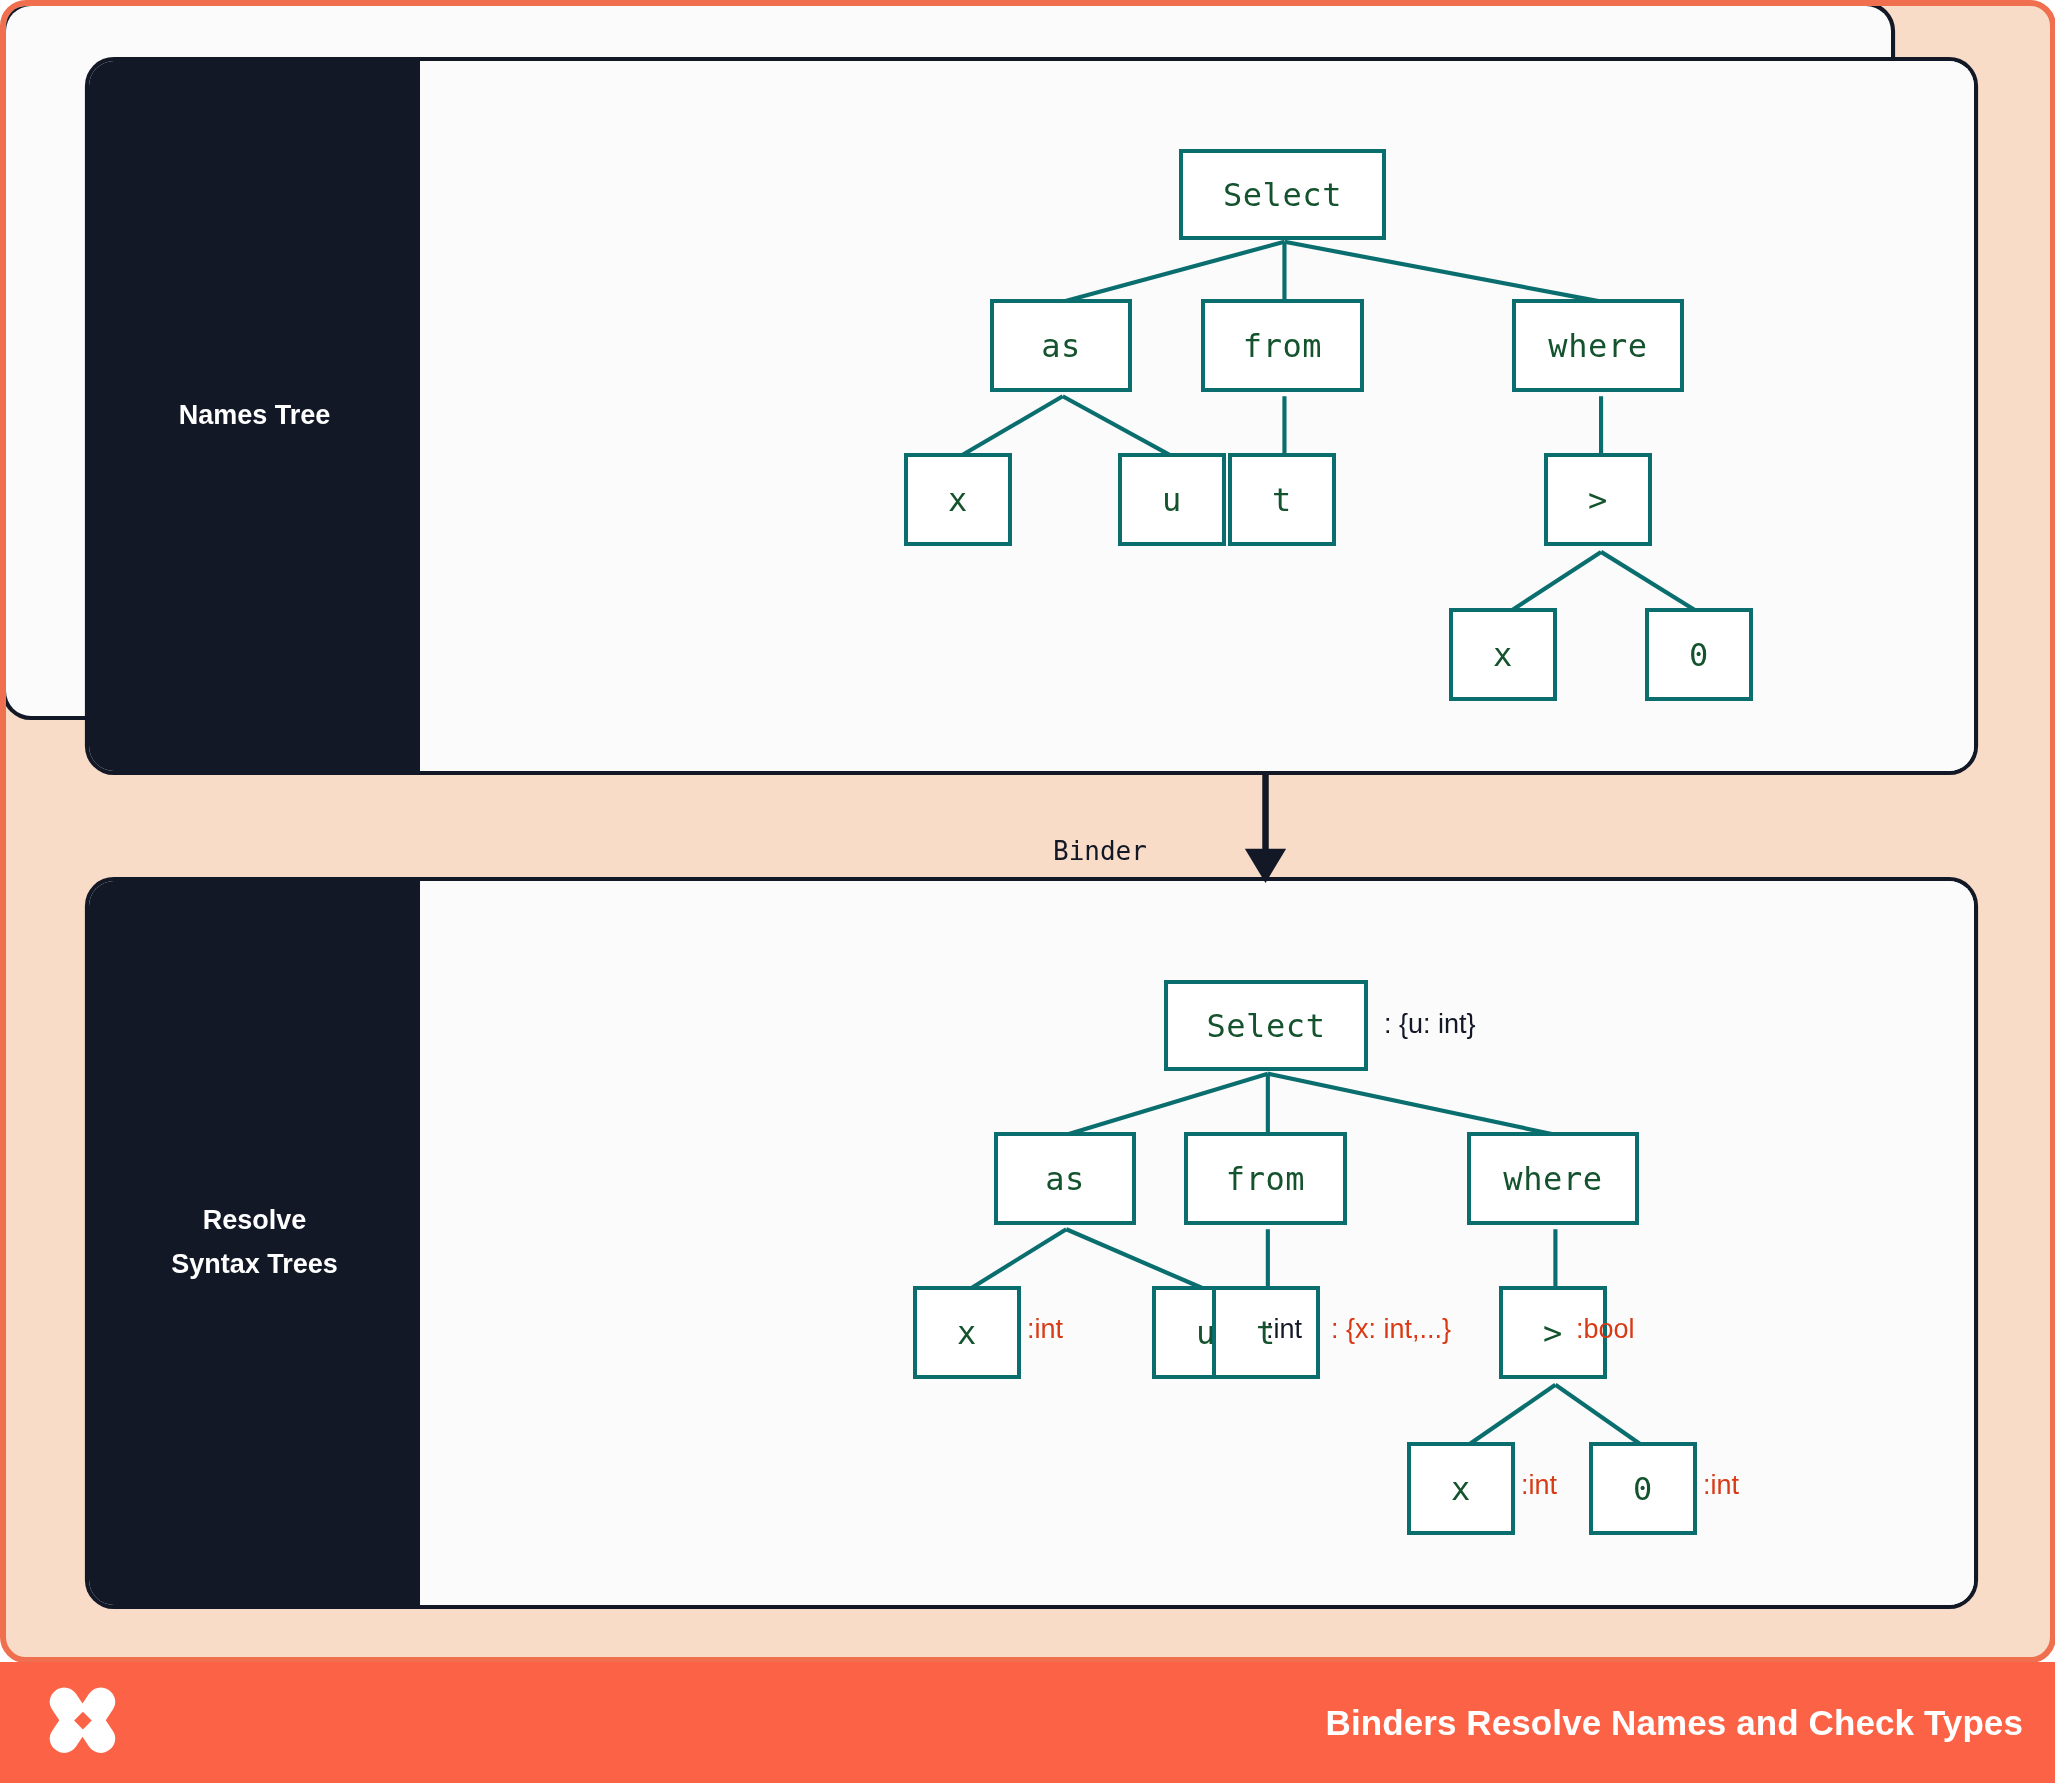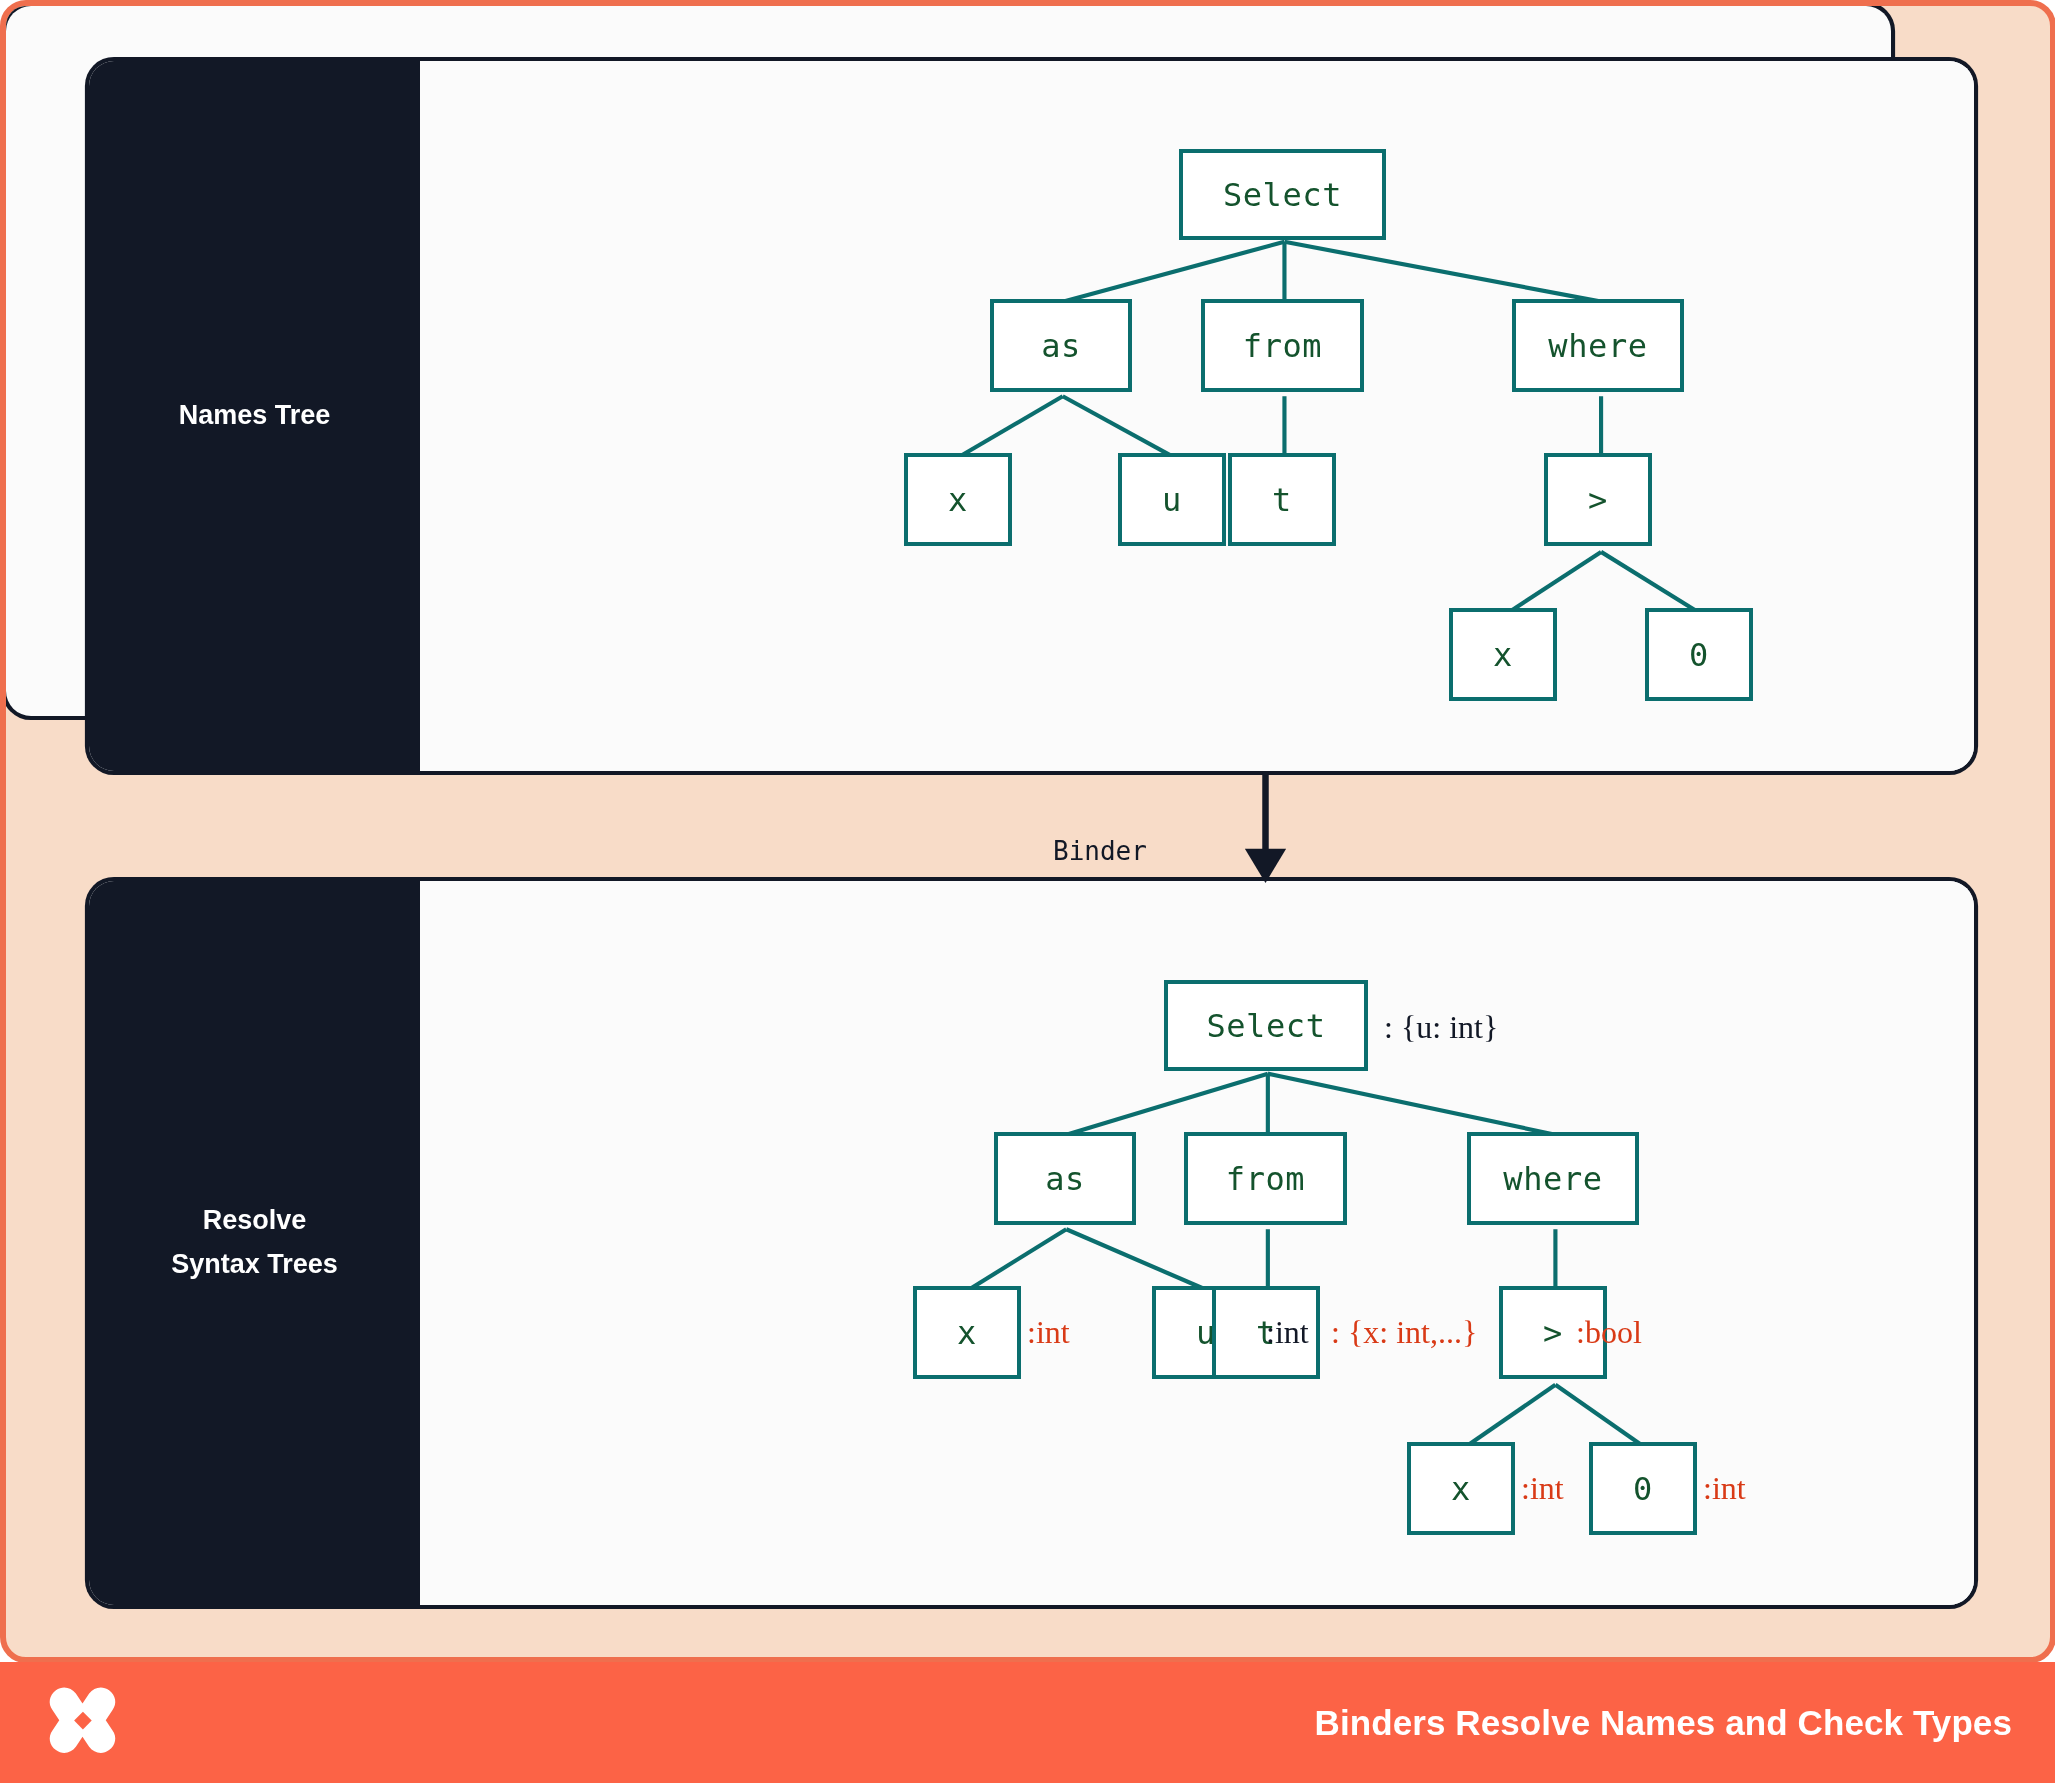--- a/index.html
+++ b/index.html
@@ -35,21 +35,21 @@
     position: absolute;
     left: 0px;
     top: 1662px;
     width: 2056px;
     height: 122px;
     background: #fc6346;
     display: flex;
     align-items: center;
     justify-content: space-between;
     box-sizing: border-box;
-    padding: 0 44px 0 41px;
+    padding: 0 33px 0 41px;
   }
   .footer-title {
     color: #ffffff;
     font-size: 35px;
     font-weight: 700;
     letter-spacing: 0.1px;
     white-space: nowrap;
   }
   .logo-wrap { width: 83px; height: 83px; display: block; }
 
@@ -102,22 +102,22 @@
     color: #14532d;
     font-family: "DejaVu Sans Mono", "Liberation Mono", monospace;
     font-size: 32px;
     line-height: 1;
     letter-spacing: 0.6px;
   }
 
   
   .annot {
     position: absolute;
-    font-family: Liberation Serif, serif;
-    font-size: 32px;
+    font-family: Liberation Sans, sans-serif;
+    font-size: 27px;
     line-height: 1;
     white-space: nowrap;
     z-index: 4;
   }
   .annot.red  { color: #d93a16; }
   .annot.dark { color: #121826; }
 
   
   .edges {
     position: absolute;

